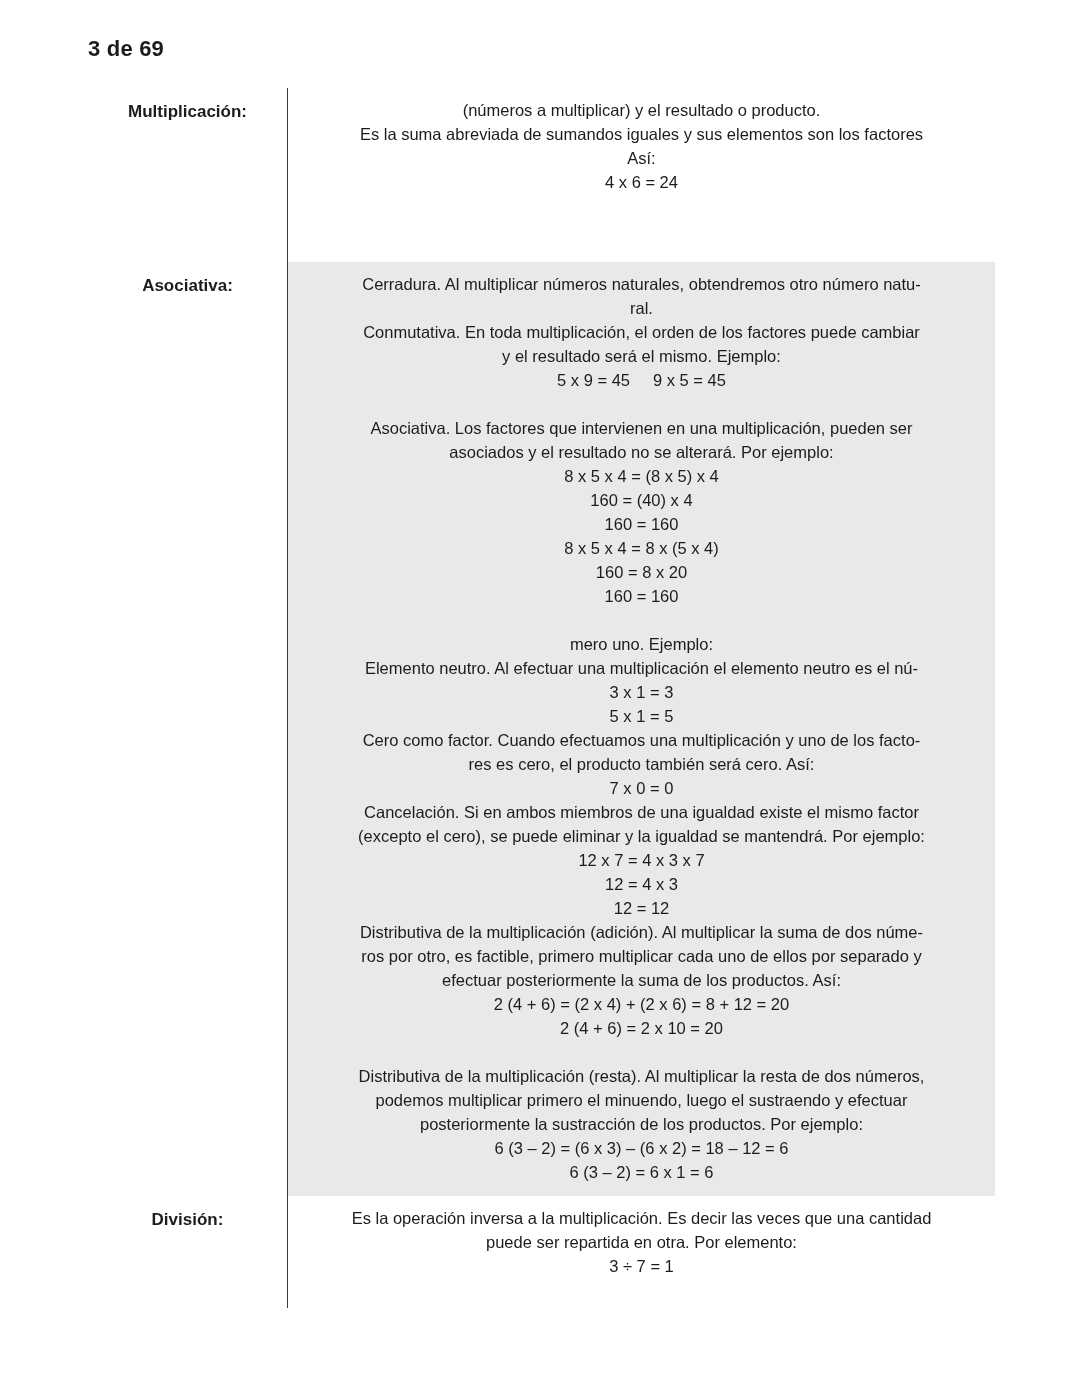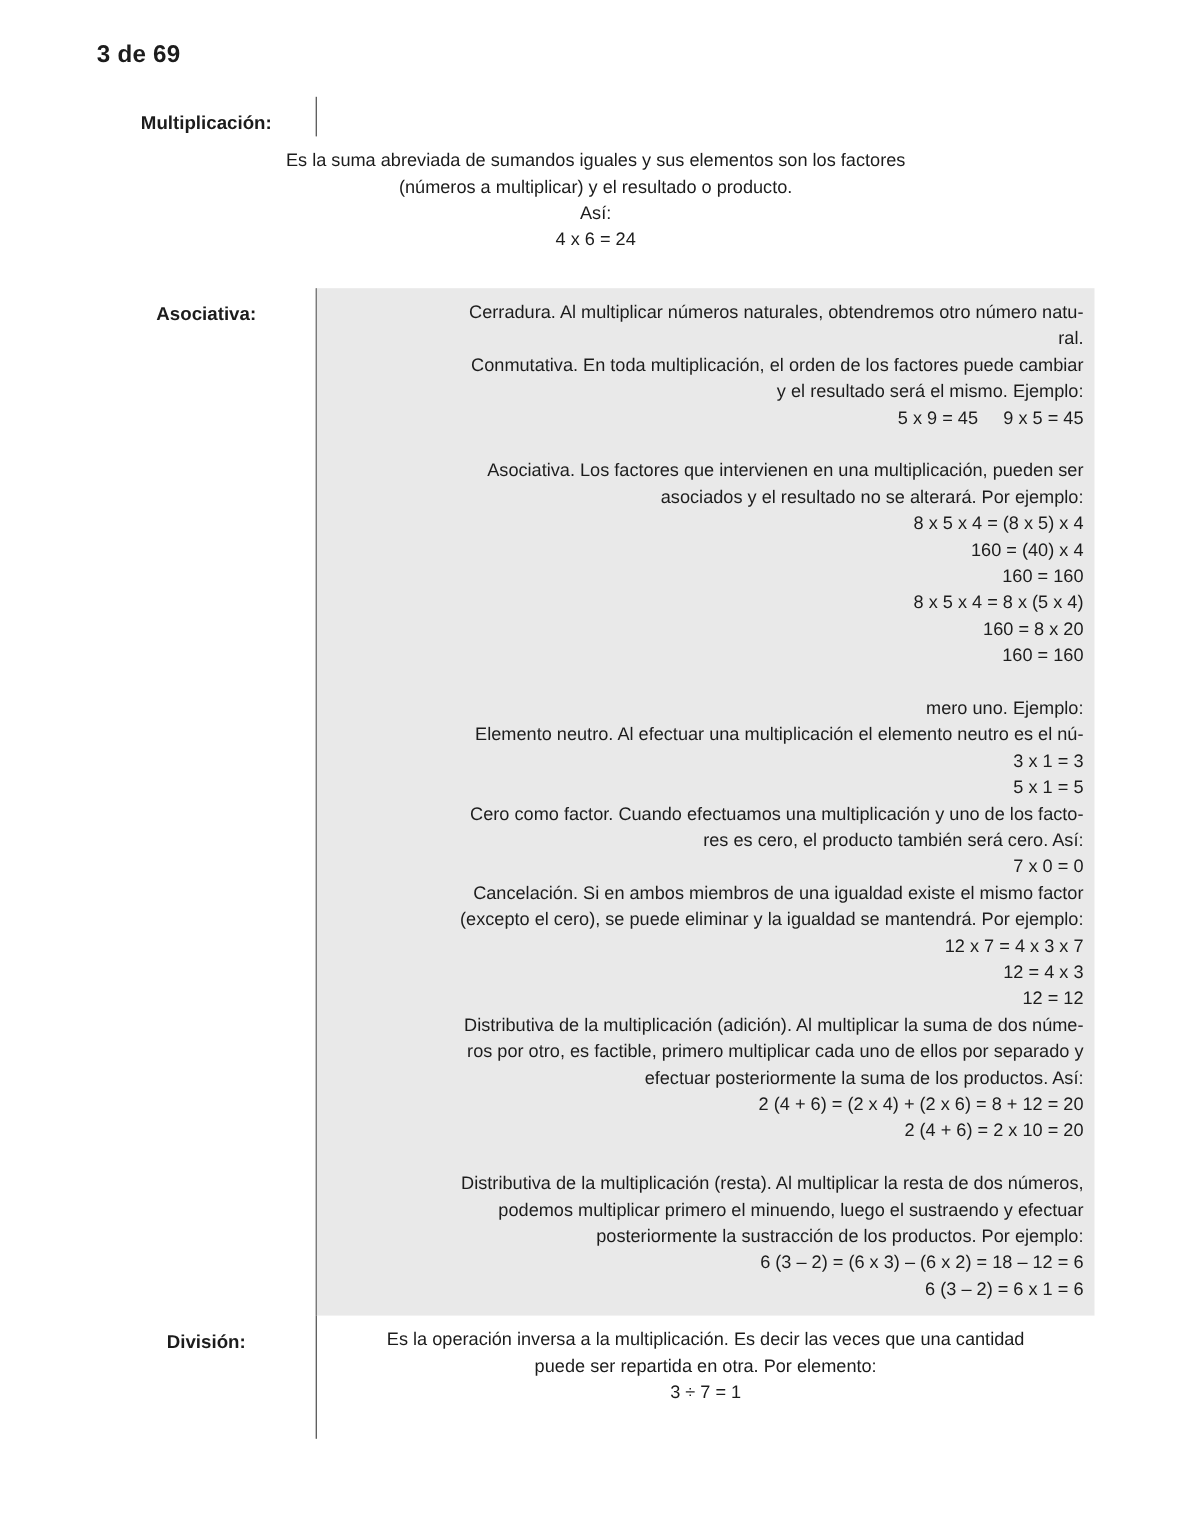--- a/index.html
+++ b/index.html
@@ -24,59 +24,58 @@
     left: 88px;
     top: 88px;
     width: 907px;
     display: flex;
     flex-direction: column;
   }
   .row {
     display: flex;
     align-items: stretch;
   }
-  .row:nth-child(1) { min-height: 174px; flex-direction: column; }
+  .row:nth-child(1) { min-height: 174px; }
   .row:nth-child(3) { min-height: 112px; }
   .label-cell {
     width: 200px;
     flex: none;
     font-weight: bold;
     font-size: 17px;
     line-height: 24px;
     text-align: center;
     padding-top: 12px;
     border-right: 1px solid #3a3a3a;
   }
   .content-cell {
     flex: 1;
     font-size: 16.5px;
     line-height: 24px;
     text-align: center;
     padding: 10px 10px 12px 10px;
   }
   .content-cell.shaded {
     background: #e9e9e9;
-    text-align: right;
   }
   .line {
     min-height: 24px;
     white-space: pre-wrap;
   }
 </style>
 </head>
 <body>
 
 <div class="page-indicator">3 de 69</div>
 
 <div class="doc-table">
     <div class="row">
       <div class="label-cell">Multiplicación:</div>
       <div class="content-cell">
+        <div class="line">(números a multiplicar) y el resultado o producto.</div>
         <div class="line">Es la suma abreviada de sumandos iguales y sus elementos son los factores</div>
-        <div class="line">(números a multiplicar) y el resultado o producto.</div>
         <div class="line">Así:</div>
         <div class="line">4 x 6 = 24</div>
       </div>
     </div>
     <div class="row">
       <div class="label-cell">Asociativa:</div>
       <div class="content-cell shaded">
         <div class="line">Cerradura. Al multiplicar números naturales, obtendremos otro número natu-</div>
         <div class="line">ral.</div>
         <div class="line">Conmutativa. En toda multiplicación, el orden de los factores puede cambiar</div>

